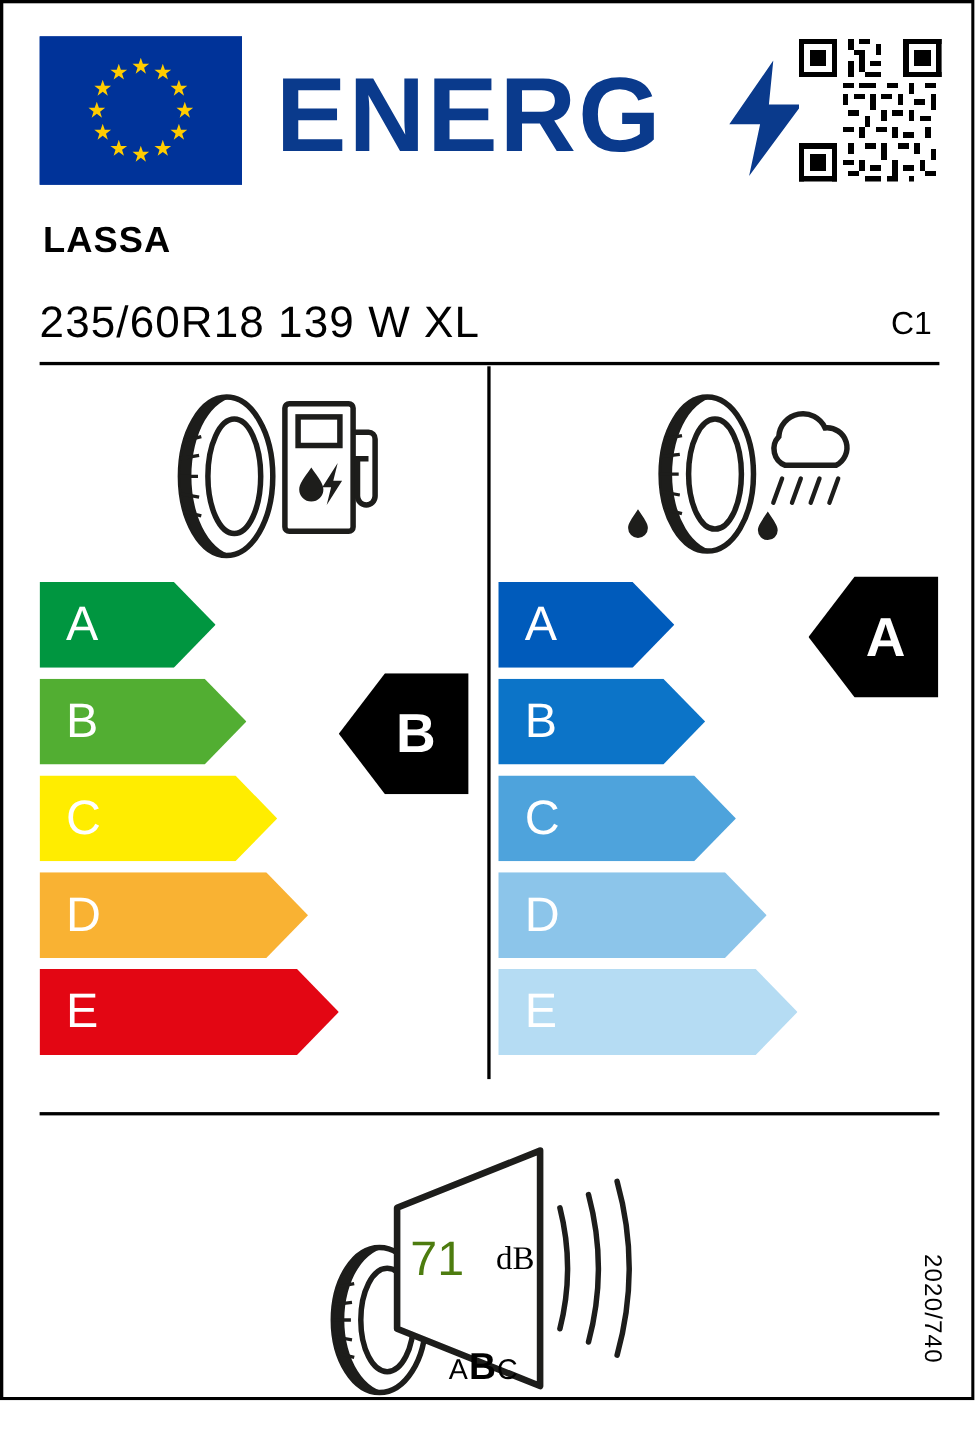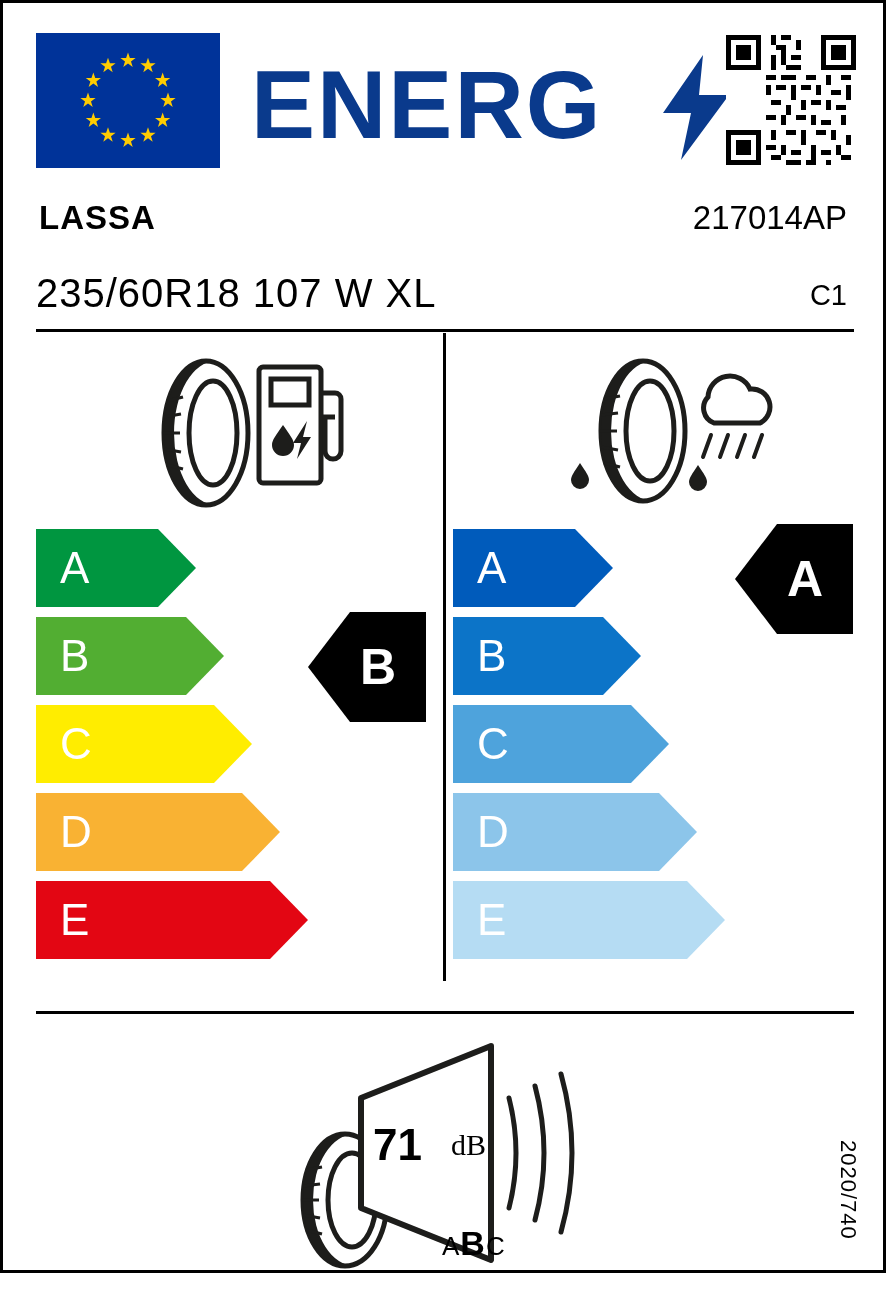--- a/index.html
+++ b/index.html
@@ -202,39 +202,38 @@
     left: 270px;
     top: 1035px;
     width: 340px;
     height: 235px;
   }
   .noise-db {
     position: absolute;
     left: 100px;
     top: 82px;
     font-size: 44px;
-    font-weight: bold;
-    color: #000000;
+    font-weight: normal;
+    color: #4d7c0f;
   }
   .noise-db-unit {
     position: absolute;
     left: 178px;
     top: 90px;
     font-size: 30px;
     color: #000;
     font-family: Liberation Serif, serif;
   }
   .noise-classes {
     position: absolute;
     left: 135px;
     top: 186px;
     font-size: 26px;
     color: #000;
     letter-spacing: 1px;
-    margin-left: 34px;
   }
   .noise-classes b {
     font-size: 34px;
     font-weight: bold;
   }
 
   .regulation {
     position: absolute;
     right: 22px;
     bottom: 30px;
@@ -372,23 +371,22 @@
             <rect x="12" y="25" width="3" height="1"></rect>
           <rect x="16" y="25" width="2" height="1"></rect>
             <rect x="20" y="25" width="1" height="1"></rect>
           <rect x="23" y="24" width="2" height="1"></rect>
         </g>
       </svg>
     </div>
   </div>
 
   <div class="brand">LASSA</div>
-  <div class="sku">217014AP</div>
-
-  <div class="tire-size">235/60R18 107 W XL</div>
+
+  <div class="tire-size">235/60R18 139 W XL</div>
   <div class="tire-class">C1</div>
 
   <div class="hr-top"></div>
   <div class="v-divider"></div>
   <div class="hr-mid"></div>
 
   <div class="panel panel-left">
 
     <div class="pictogram fuel">
       <svg width="220" height="160" viewBox="0 0 220 160">

